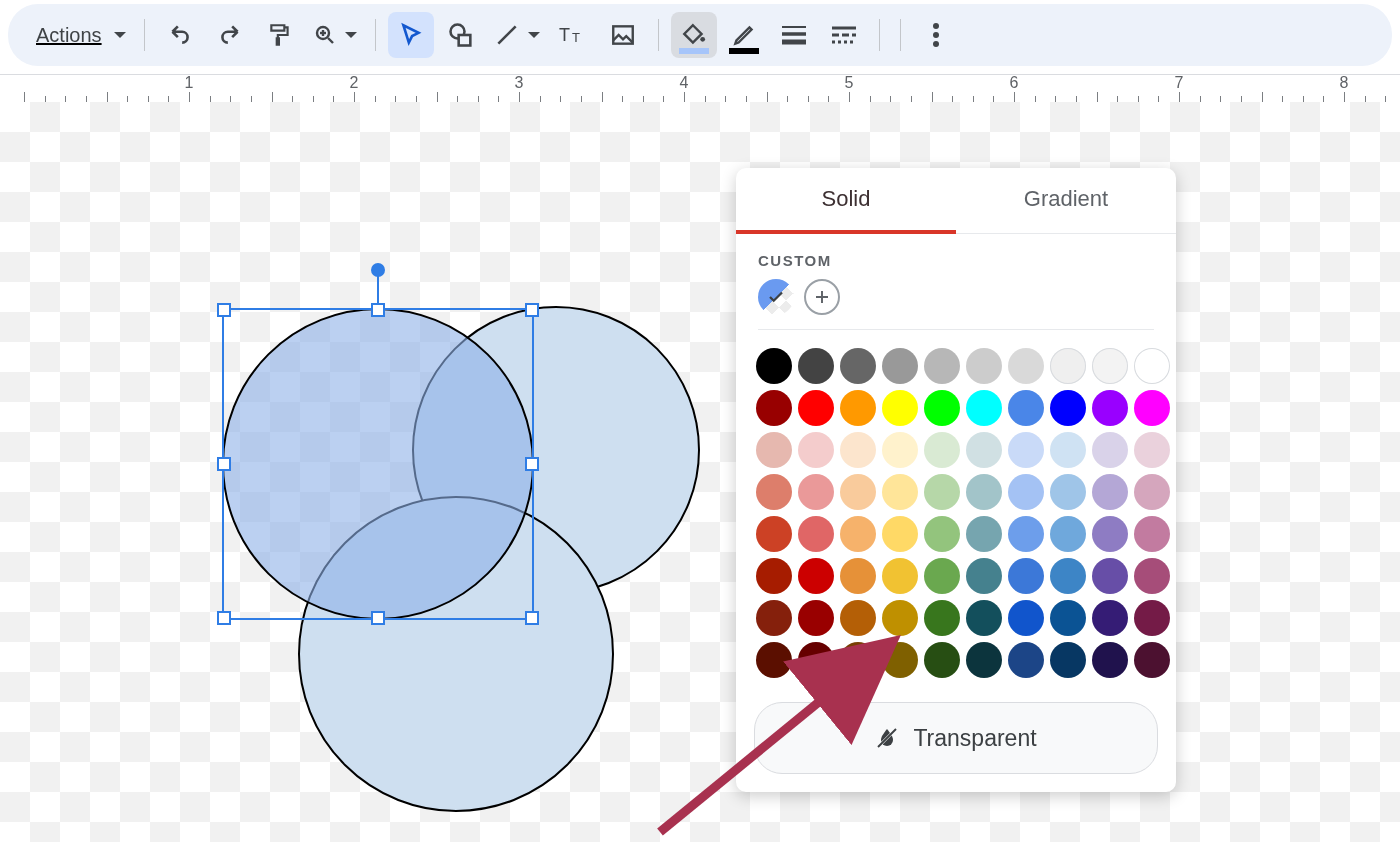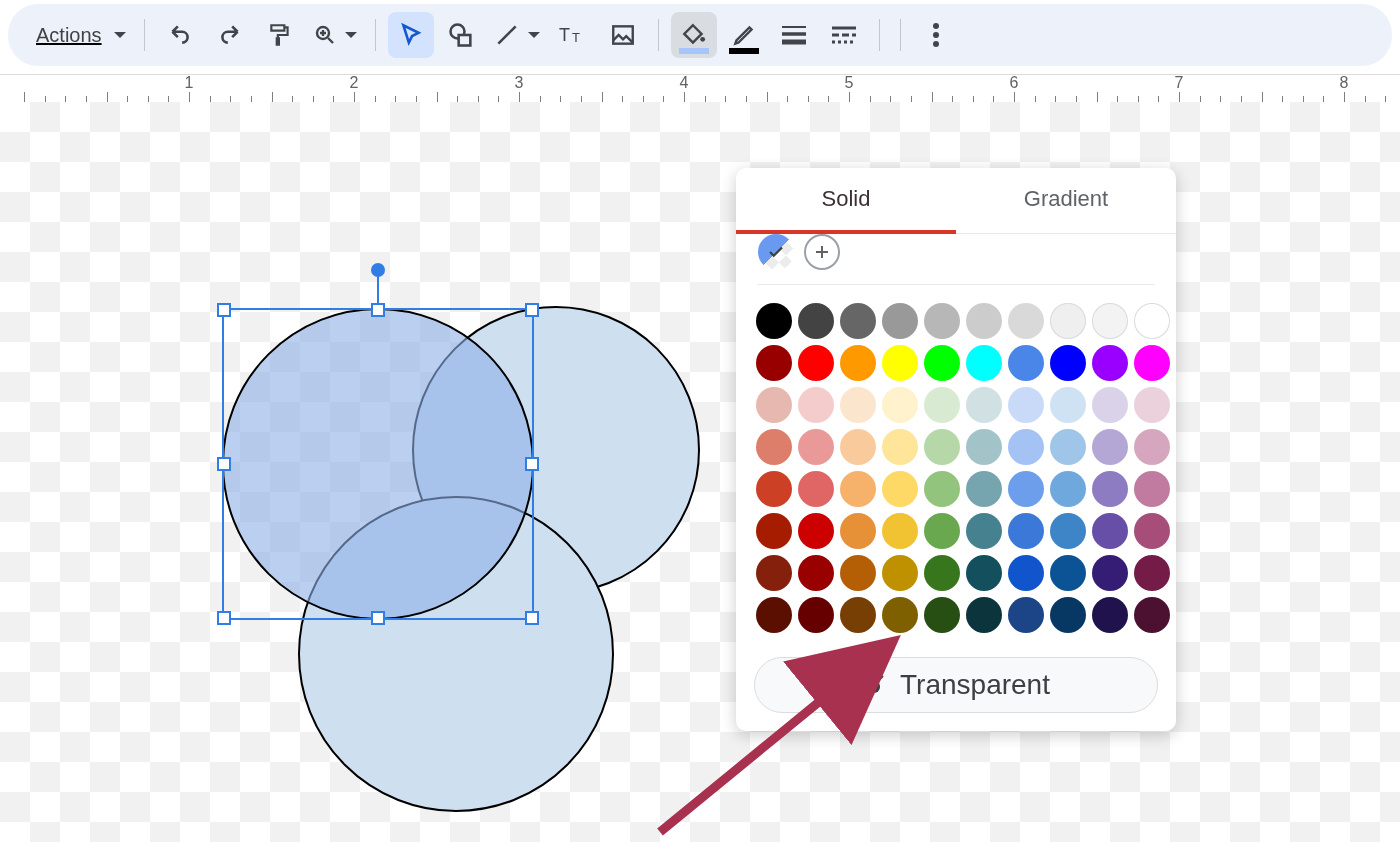--- a/index.html
+++ b/index.html
@@ -74,22 +74,22 @@
 .add-cust {
   width:36px; height:36px; border-radius:50%; border:2px solid #9aa0a6;
   display:flex; align-items:center; justify-content:center; color:#5f6368; font-size:22px;
 }
 .hr { height:1px; background:#e7e9ec; margin:0 22px;}
 .palette { display:grid; grid-template-columns:repeat(10,1fr); gap:6px; padding:18px 20px 10px;}
 .sw { width:36px; height:36px; border-radius:50%; cursor:pointer;}
 .sw.outlined { box-shadow: inset 0 0 0 1px #d8dbdf;}
 .trans-btn {
   margin:14px 18px 0; border:1px solid #dadce0; border-radius:28px;
-  height:56px; display:flex; align-items:center; justify-content:center;
-  gap:14px; font-size:28px; color:#3c4043; cursor:pointer; background:#f8f9fa;
+  height:72px; display:flex; align-items:center; justify-content:center;
+  gap:14px; font-size:23px; color:#3c4043; cursor:pointer; background:#f8f9fa;
 }
 .arrow { position:absolute; pointer-events:none; overflow:visible;}
 
 svg { display:block; }
 </style>
 </head>
 <body>
 
 <div class="toolbar">
   <div class="tb-btn">
@@ -286,20 +286,21 @@
     <div class="handle" style="left:0;top:100%;"></div>
     <div class="handle" style="left:50%;top:100%;"></div>
     <div class="handle" style="left:100%;top:100%;"></div>
   </div>
 
   <div class="popup">
     <div class="tabs">
       <div class="tab active">Solid</div>
       <div class="tab">Gradient</div>
     </div>
+    <div class="section-label">CUSTOM</div>
     <div class="custom-row">
       <div class="swatch-cust">
         <svg width="18" height="18" viewBox="0 0 24 24">
             <path d="M4 12l5 5 11-11" fill="none" stroke="#3c4043" stroke-width="3"></path>
           </svg>
       </div>
       <div class="add-cust">
         <svg width="18" height="18" viewBox="0 0 24 24">
             <line x1="12" y1="4" x2="12" y2="20" stroke="#5f6368" stroke-width="2.6"></line>
             <line x1="4" y1="12" x2="20" y2="12" stroke="#5f6368" stroke-width="2.6"></line>

